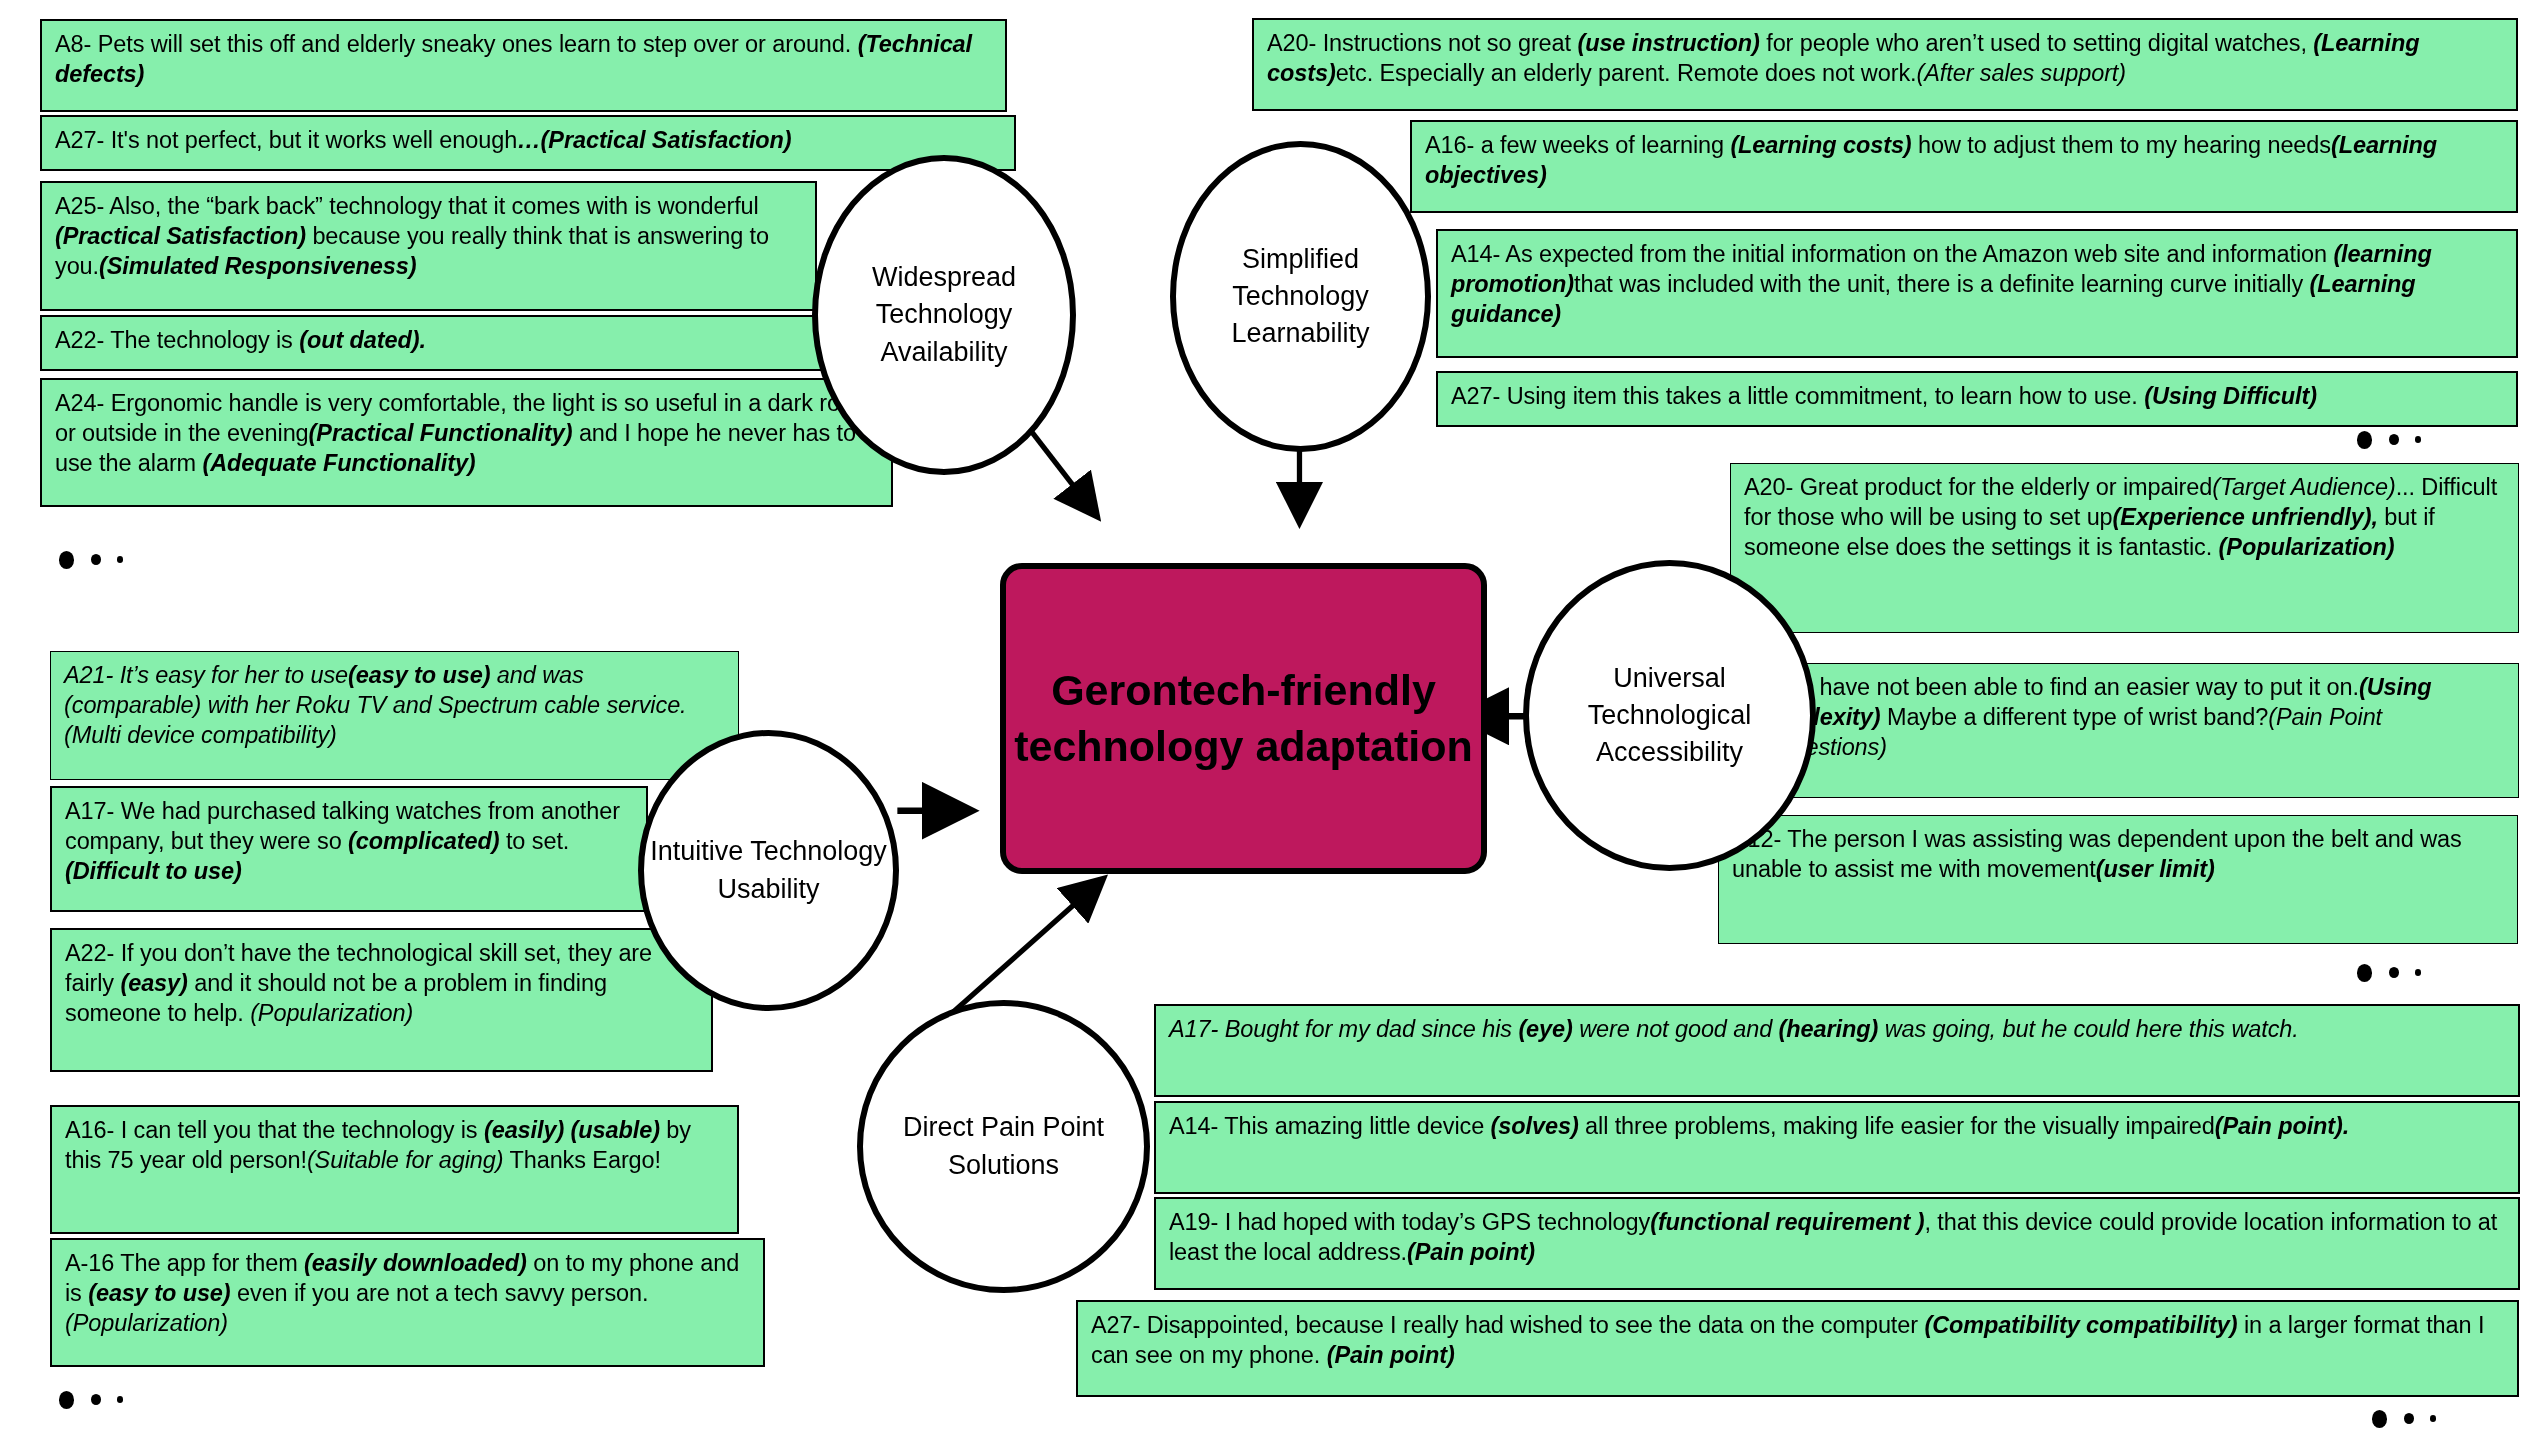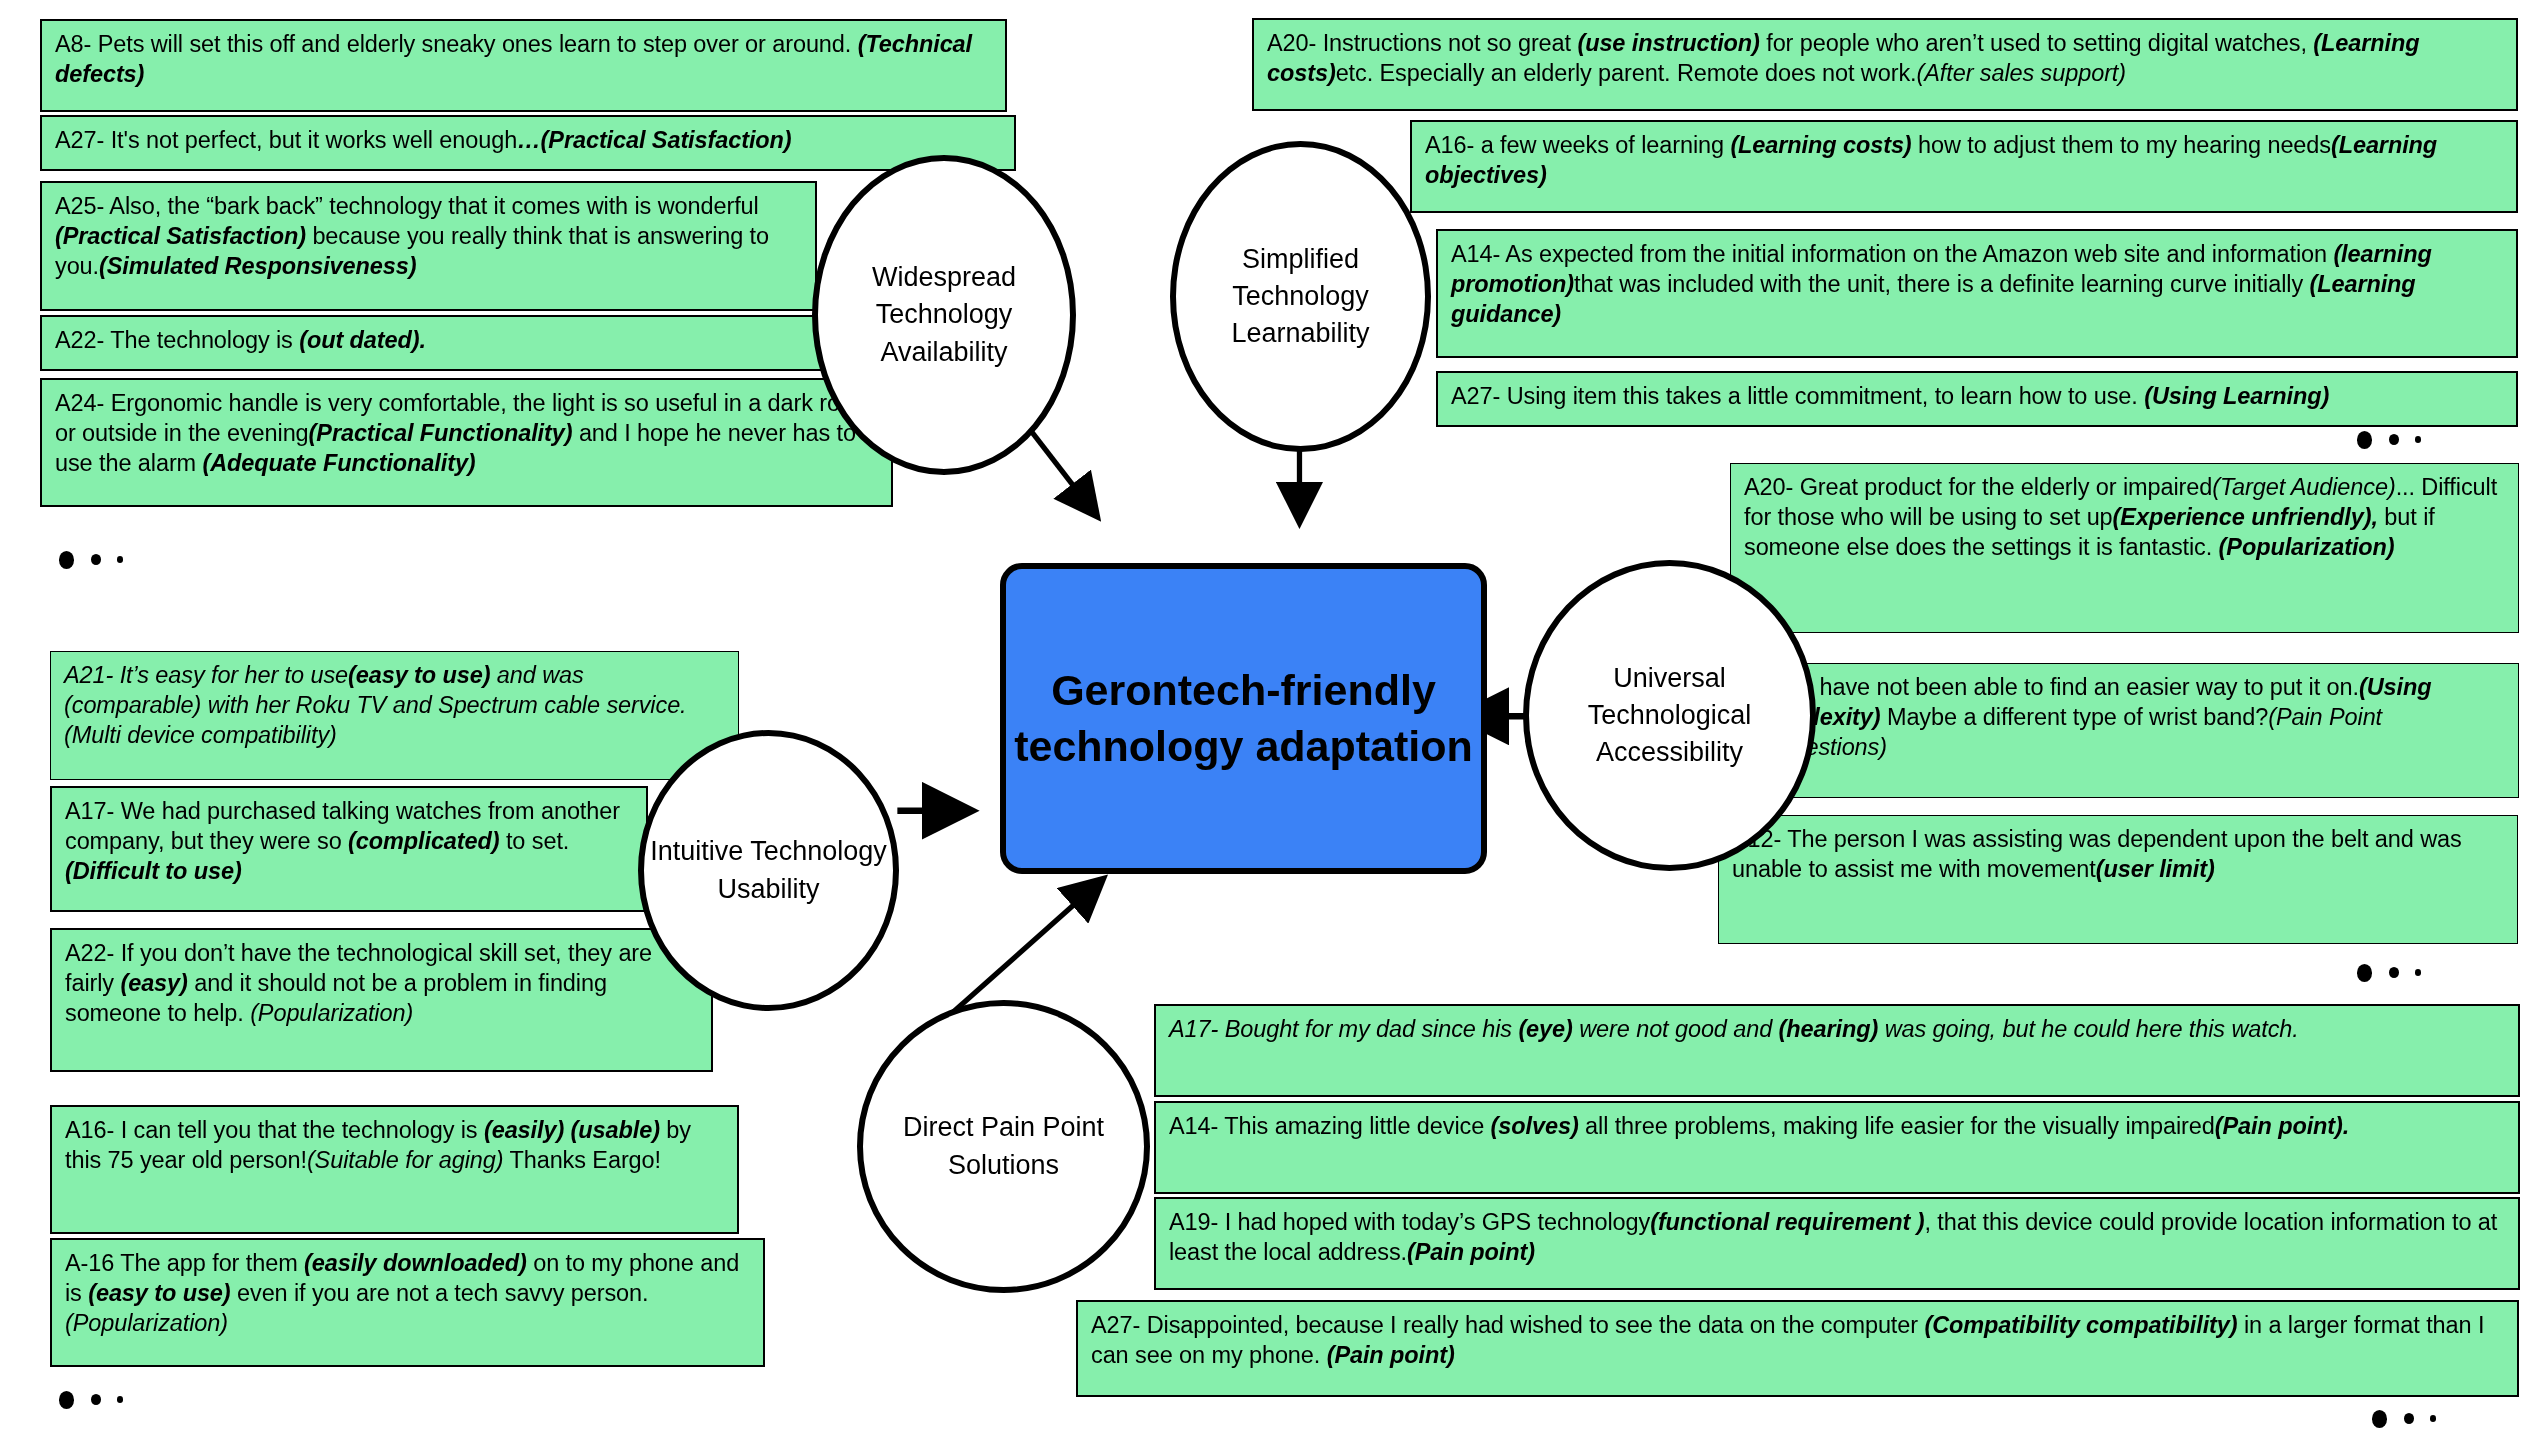--- a/index.html
+++ b/index.html
@@ -48,21 +48,21 @@
     line-height:1.38;
     z-index:9;
   }
   .circle span{display:block;padding:0 5.9px;}
   
   #center-node{
     position:absolute;
     box-sizing:border-box;
     border:6.4px solid #000;
     border-radius:22px;
-    background:#3b82f6;
+    background:#be185d;
     display:flex;
     align-items:center;
     justify-content:center;
     text-align:center;
     font-size:43px;
     font-weight:bold;
     line-height:1.28;
     z-index:10;
   }
   
@@ -191,21 +191,21 @@
 
   <div class="qbox" style="left:1410px; top:120px; width:1108px; height:93px;">
     <span>A16- a few weeks of learning  <b>(Learning costs)</b> how to adjust them to my hearing needs<b>(Learning objectives)</b></span>
   </div>
 
   <div class="qbox" style="left:1436px; top:229px; width:1082px; height:129px;">
     <span>A14- As expected from the initial information on the Amazon web site and information <b>(learning promotion)</b>that was included with the unit, there is a definite learning curve initially <b>(Learning guidance)</b></span>
   </div>
 
   <div class="qbox" style="left:1436px; top:371px; width:1082px; height:56px;">
-    <span>A27- Using item this takes a little commitment, to learn how to use. <b>(Using Learning)</b></span>
+    <span>A27- Using item this takes a little commitment, to learn how to use. <b>(Using Difficult)</b></span>
   </div>
 
   <div class="ellip" style="left:2357px; top:431px;">
     <i></i>
     <i></i>
     <i></i>
   </div>
 
   <div class="qbox thin" style="left:1730px; top:463px; width:789px; height:170px;">
     <span>A20- Great product for the elderly or impaired<i>(Target Audience)</i>... Difficult for those who will be using to set up<b>(Experience unfriendly),</b> but if someone else does the settings it is fantastic. <b>(Popularization)</b></span>

